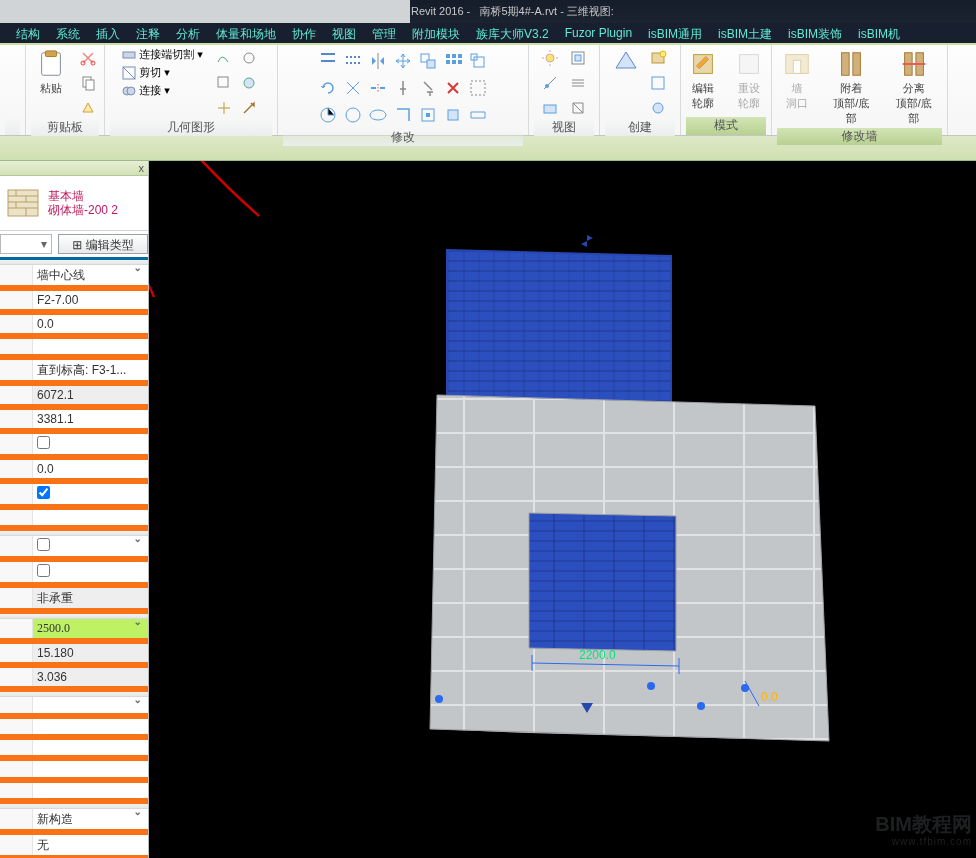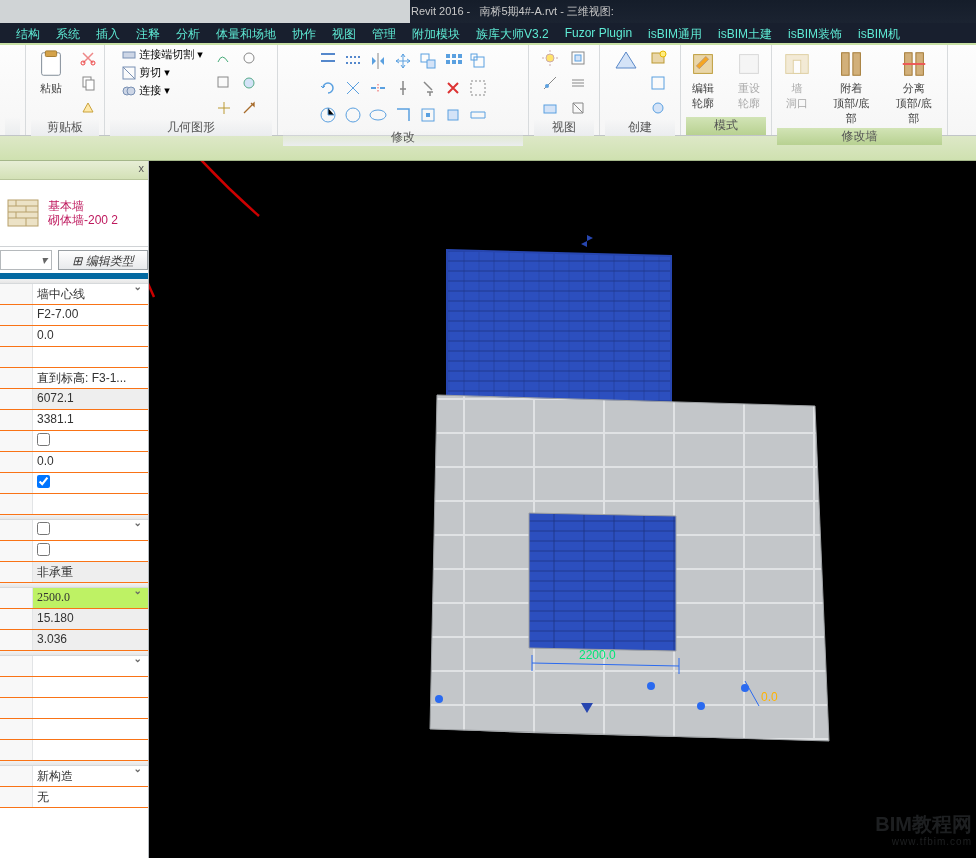--- a/index.html
+++ b/index.html
@@ -20,27 +20,27 @@
 .row3 { display:flex; gap:3px; align-items:center; }
 svg { display:block; }
 .grayed { opacity:.45; }
 .options-bar { height:24px; background:linear-gradient(180deg,#dde8c7,#cfe1b0); border-bottom:1px solid #a5b78a; }
 .workspace { display:flex; height:700px; }
 .props-label { height:16px; background:linear-gradient(180deg,#e7eed6,#d3e1b6); color:#333; padding:1px 4px; border-bottom:1px solid #b8c69b; position:relative; }
 .props-label .close { position:absolute; right:4px; top:1px; font-size:11px; color:#555; cursor:pointer; }
 .props-panel { width:148px; height:100%; background:#fff; border-right:1px solid #b7bcc0; display:flex; flex-direction:column; font-size:12px; overflow:hidden; }
 .type-sel { height:54px; display:flex; align-items:center; padding:6px; border-bottom:1px solid #d0d3d6; }
 .type-sel .txt { margin-left:8px; color:#be185d; line-height:14px; }
-.edit-type-row { height:26px; display:flex; border-bottom:6px solid #0369a1;font-style:italic; }
+.edit-type-row { height:26px; display:flex; border-bottom:3px solid #0369a1; }
 .edit-type-row .dd { flex:1; border:1px solid #b5b9bc; margin:3px 3px 3px 0; background:#fff; position:relative; }
 .edit-type-row .dd::after { content:"▾"; position:absolute; right:4px; top:2px; color:#666; }
 .edit-type-row .btn { width:88px; margin:3px 0 3px 3px; border:1px solid #9aa0a4; background:linear-gradient(180deg,#fefefe,#e8eaec); text-align:center; padding-top:2px; color:#333; font-size:12px; }
 .section-head { background:linear-gradient(180deg,#f2f2f2,#e6e6e6); padding:2px 4px; color:#333; border-bottom:1px solid #d6d9db; position:relative; font-weight:bold; font-size:11px; }
 .section-head .exp { position:absolute; right:6px; top:2px; font-size:10px; color:#666; }
-.prop-row { display:flex; height:20px; border-bottom:1px solid #f97316; }
+.prop-row { display:flex; height:20px; border-bottom:6px solid #f97316; }
 .prop-row .k { width:32px; background:#f8f8f8; border-right:1px solid #e2e4e6; }
 .prop-row .v { flex:1; padding:2px 4px; color:#333; white-space:nowrap; overflow:hidden; text-overflow:ellipsis; }
 .prop-row .v.chk { padding:2px 4px; }
 .prop-row .v input[type=checkbox] { margin:0; }
 .viewport { flex:1; background:#000; position:relative; overflow:hidden; }
 .watermark { position:absolute; right:4px; bottom:10px; color:#555a5e; font-size:20px; font-weight:bold; opacity:.35; text-align:right; line-height:18px; pointer-events:none; }
 .watermark .sub { font-size:10px; font-weight:normal; letter-spacing:1px; }
 .arrow { position:absolute; pointer-events:none; }
 </style>
 </head>

